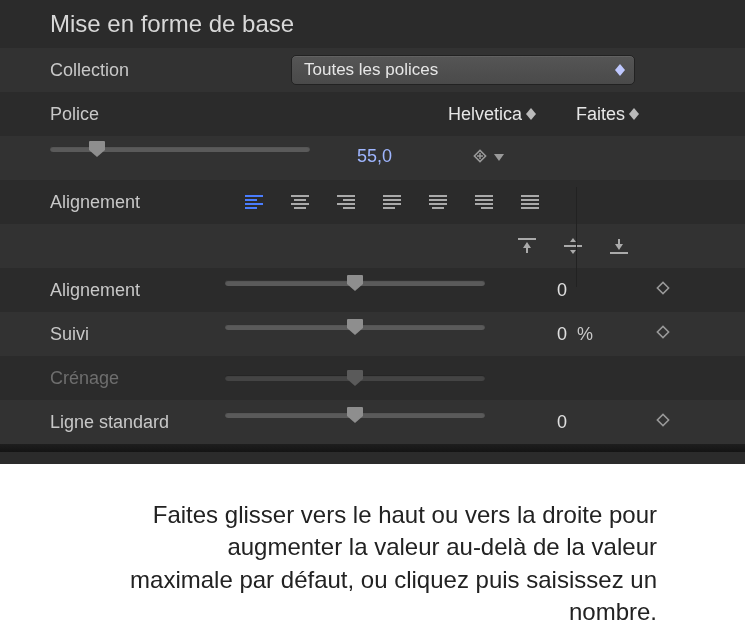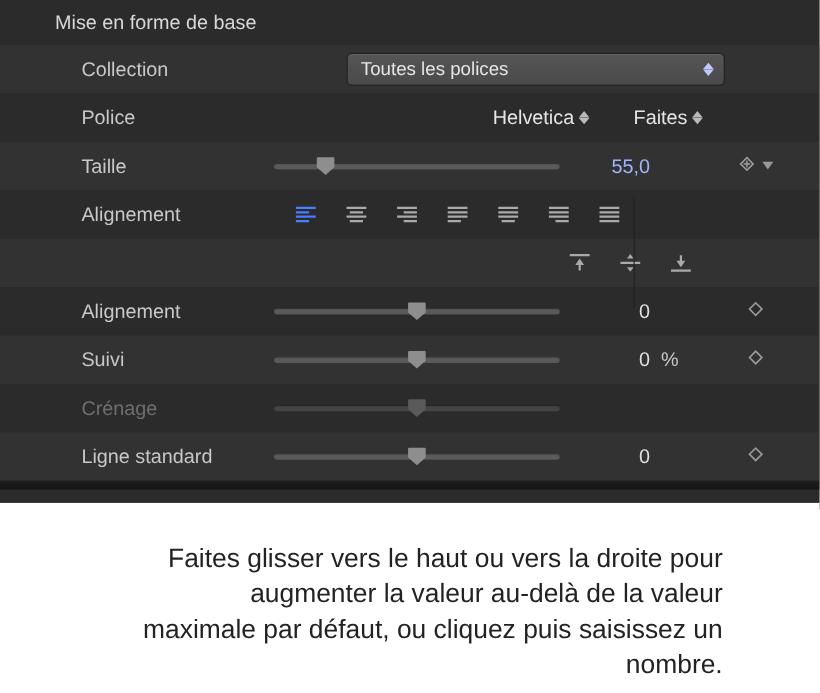--- a/index.html
+++ b/index.html
@@ -7,47 +7,45 @@
   .panel {
     background: #2b2b2b;
     width: 745px;
     padding-top: 6px;
     padding-bottom: 12px;
     background-image: linear-gradient(#2b2b2b, #2b2b2b);
     color: #c8c8c8;
     position: relative;
   }
   .panel-header {
-    font-size: 18px;
+    font-size: 24px;
     font-weight: 500;
     color: #d8d8d8;
     padding: 4px 0 10px 50px;
   }
   .row {
     display: flex;
     align-items: center;
     height: 44px;
     padding-left: 50px;
     padding-right: 10px;
     font-size: 18px;
   }
   .row.odd { background: #323232; }
   .row.even { background: #2b2b2b; }
   .row-label {
     width: 175px;
     flex-shrink: 0;
     color: #c8c8c8;
     font-weight: 400;
-    margin-left: 24px;
   }
   .row-label.dim { color: #6e6e6e; }
   .row-controls {
     flex: 1;
     display: flex;
-    align-items: center;
     gap: 6px;
   }
   .popup {
     background: linear-gradient(#555,#4a4a4a);
     border: 1px solid #222;
     border-radius: 5px;
     height: 30px;
     display: inline-flex;
     align-items: center;
     color: #e6e6e6;
@@ -196,21 +194,20 @@
                 <polygon points="0,0 10,0 5,6"></polygon>
               </svg>
           </span>
         </div>
       </div>
       <div class="kf-cell"></div>
     </div>
   </div>
 
   <div class="row odd">
-    <div class="row-label">Taille</div>
     <div class="row-controls">
       <div style="width:260px; position:relative;">
         <div class="slider-track"></div>
         <div class="slider-thumb" style="left:18%;">
           <svg viewBox="0 0 18 18">
               <path class="th-fill" d="M2 1 h14 a1 1 0 0 1 1 1 v8 l-8 7 l-8 -7 v-8 a1 1 0 0 1 1 -1 z"></path>
             </svg>
         </div>
       </div>
       <div class="value-cell accent">55,0</div>

